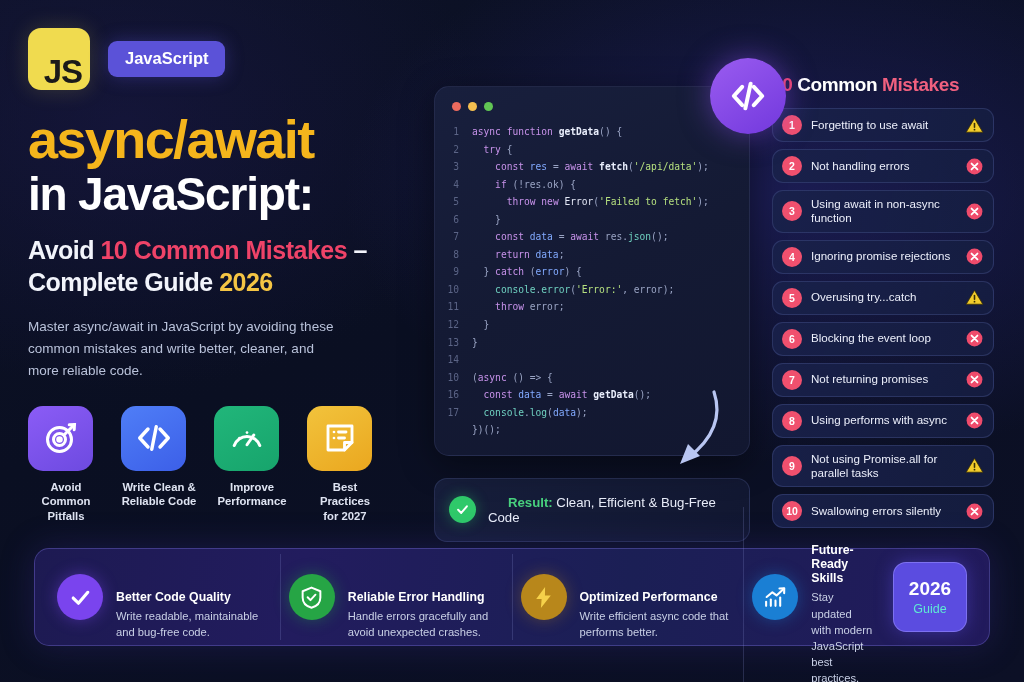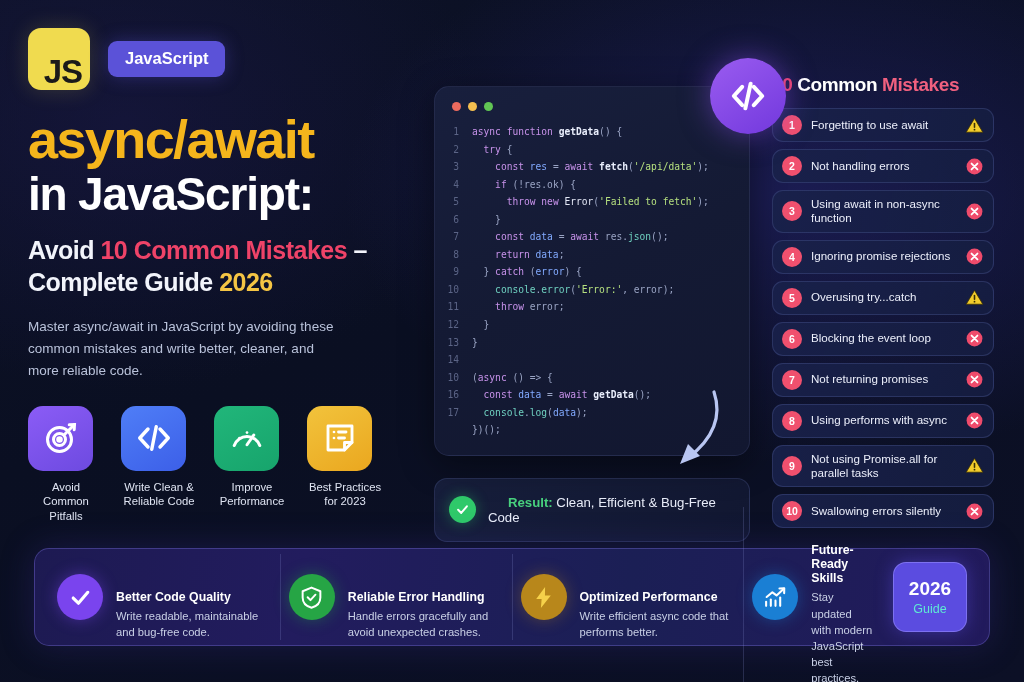--- a/index.html
+++ b/index.html
@@ -55,21 +55,21 @@
   .w-white { color: #f2f4fb; }
   .w-red   { color: #ef4368; }
   .w-gold  { color: #f5c544; }
 
   .lead {
     margin-top: 18px; font-size: 13.5px; line-height: 1.62;
     color: #b9c2da; max-width: 318px;
   }
 
   .feature-row { display: flex; gap: 17px; margin-top: 24px; }
-  .feature { width: 76px; }
+  .feature { width: 76px; font-weight: bold; }
   .fi {
     width: 65px; height: 65px; border-radius: 15px;
     display: flex; align-items: center; justify-content: center;
   }
   .fi svg { width: 36px; height: 36px; }
   .fi-purple { background: linear-gradient(150deg,#8b5cf6,#6d4ae0); }
   .fi-blue   { background: linear-gradient(150deg,#4f7ef7,#3c5fe8); }
   .fi-green  { background: linear-gradient(150deg,#21b67a,#17a46c); }
   .fi-yellow { background: linear-gradient(150deg,#f2c33c,#eaa71f); }
   .fcap {
@@ -262,21 +262,21 @@
             <path d="M4 4 h16 v11 l-5 5 H4 z"></path>
             <path d="M20 15 h-5 v5"></path>
             <circle cx="8" cy="8" r="0.9" fill="#fff" stroke="none"></circle>
             <path d="M11 8 h5"></path>
             <circle cx="8" cy="12" r="0.9" fill="#fff" stroke="none"></circle>
             <path d="M11 12 h4"></path>
           </svg>
         </div>
         <div class="fcap">
           <span>Best Practices</span><br>
-          <span>for 2023</span>
+          <span>for 2027</span>
         </div>
       </div>
     </div>
   </div>
 
   <div id="center">
     <div class="code-badge">
       <svg viewBox="0 0 24 24" fill="none" stroke="#fff" stroke-width="2.4" stroke-linecap="round" stroke-linejoin="round">
         <path d="M8.5 6.5 L3.5 12 L8.5 17.5"></path>
           <path d="M15.5 6.5 L20.5 12 L15.5 17.5"></path>

